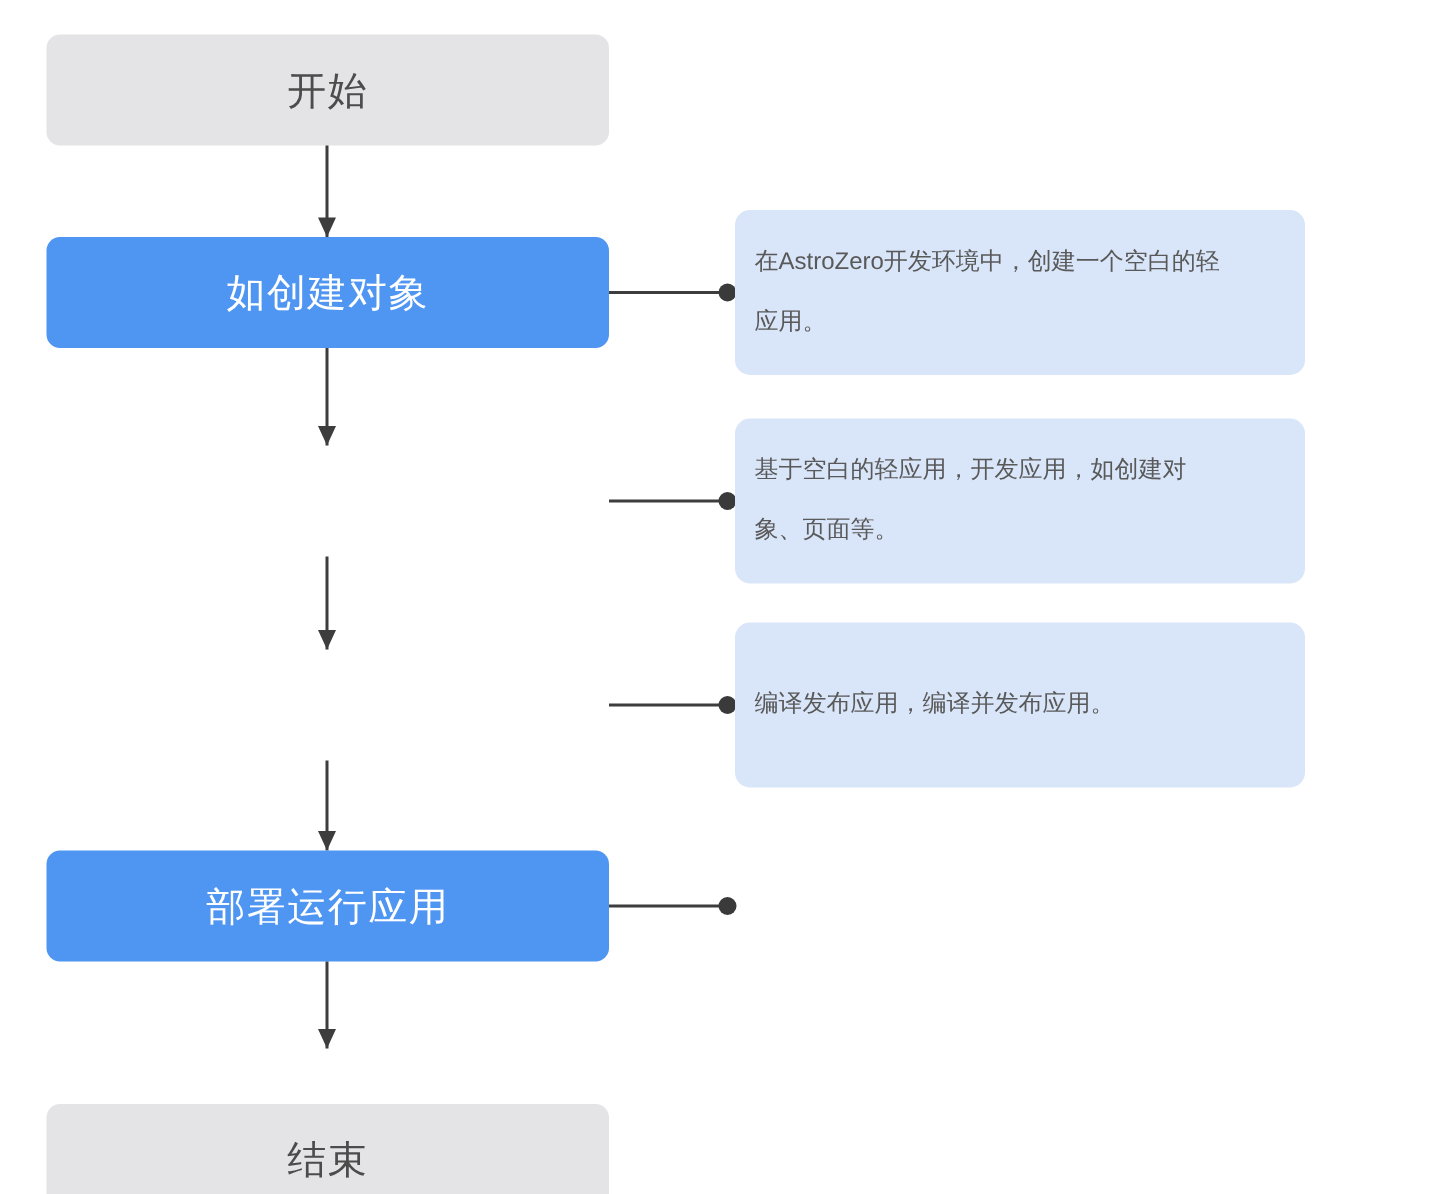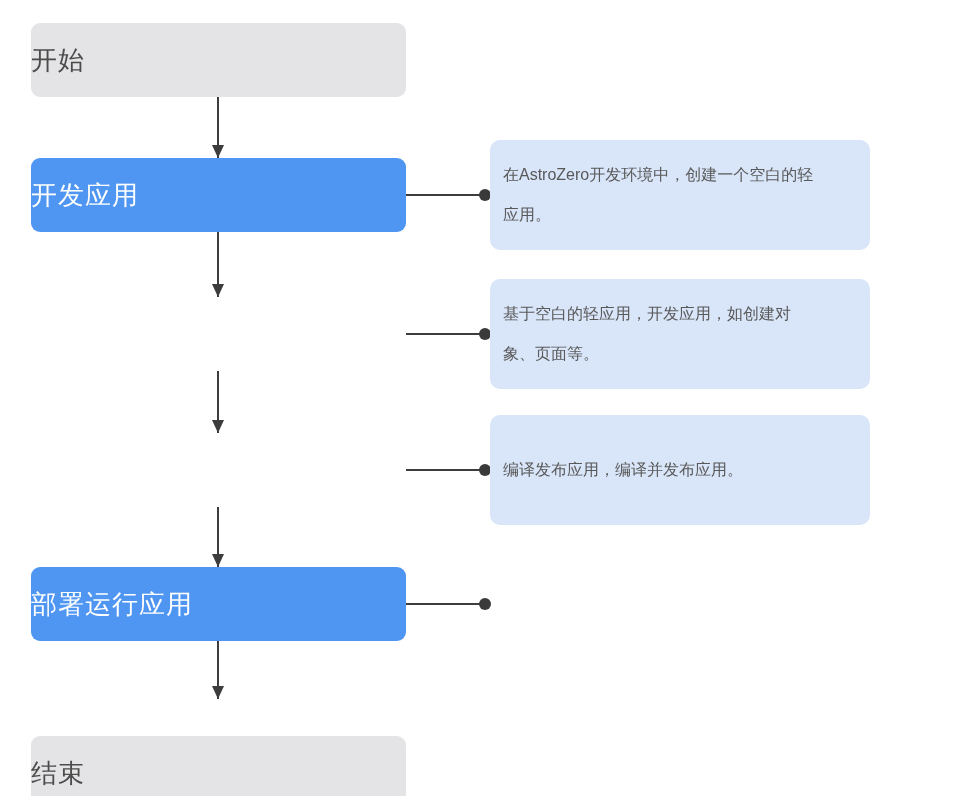--- a/index.html
+++ b/index.html
@@ -13,21 +13,21 @@
   }
   
   .node {
     position: absolute;
     left: 31px;
     width: 375px;
     height: 74px;
     border-radius: 9px;
     display: flex;
     align-items: center;
-    justify-content: flex-start;
+    justify-content: center;
     font-size: 26px;
     letter-spacing: 1px;
     box-sizing: border-box;
   }
   .node.terminal {
     background: #E4E4E6;
     color: #4C4C4C;
   }
   .node.step {
     background: #4F95F2;
@@ -93,21 +93,21 @@
 
 <div class="canvas">
 
   <div class="node terminal" style="top:23px">
     <span>开始</span>
   </div>
 
   <div class="varrow" style="top:97px;height:61px"></div>
 
   <div class="node step" style="top:158px">
-    <span>开发应用</span>
+    <span>如创建对象</span>
   </div>
   <div class="hline" style="top:194px"></div>
   <div class="dot" style="top:189px"></div>
   <div class="desc-box" style="top:140px">
     <span class="desc-text">在AstroZero开发环境中，创建一个空白的轻应用。</span>
   </div>
 
   <div class="varrow" style="top:232px;height:65px"></div>
 
   <div class="hline" style="top:333px"></div>

